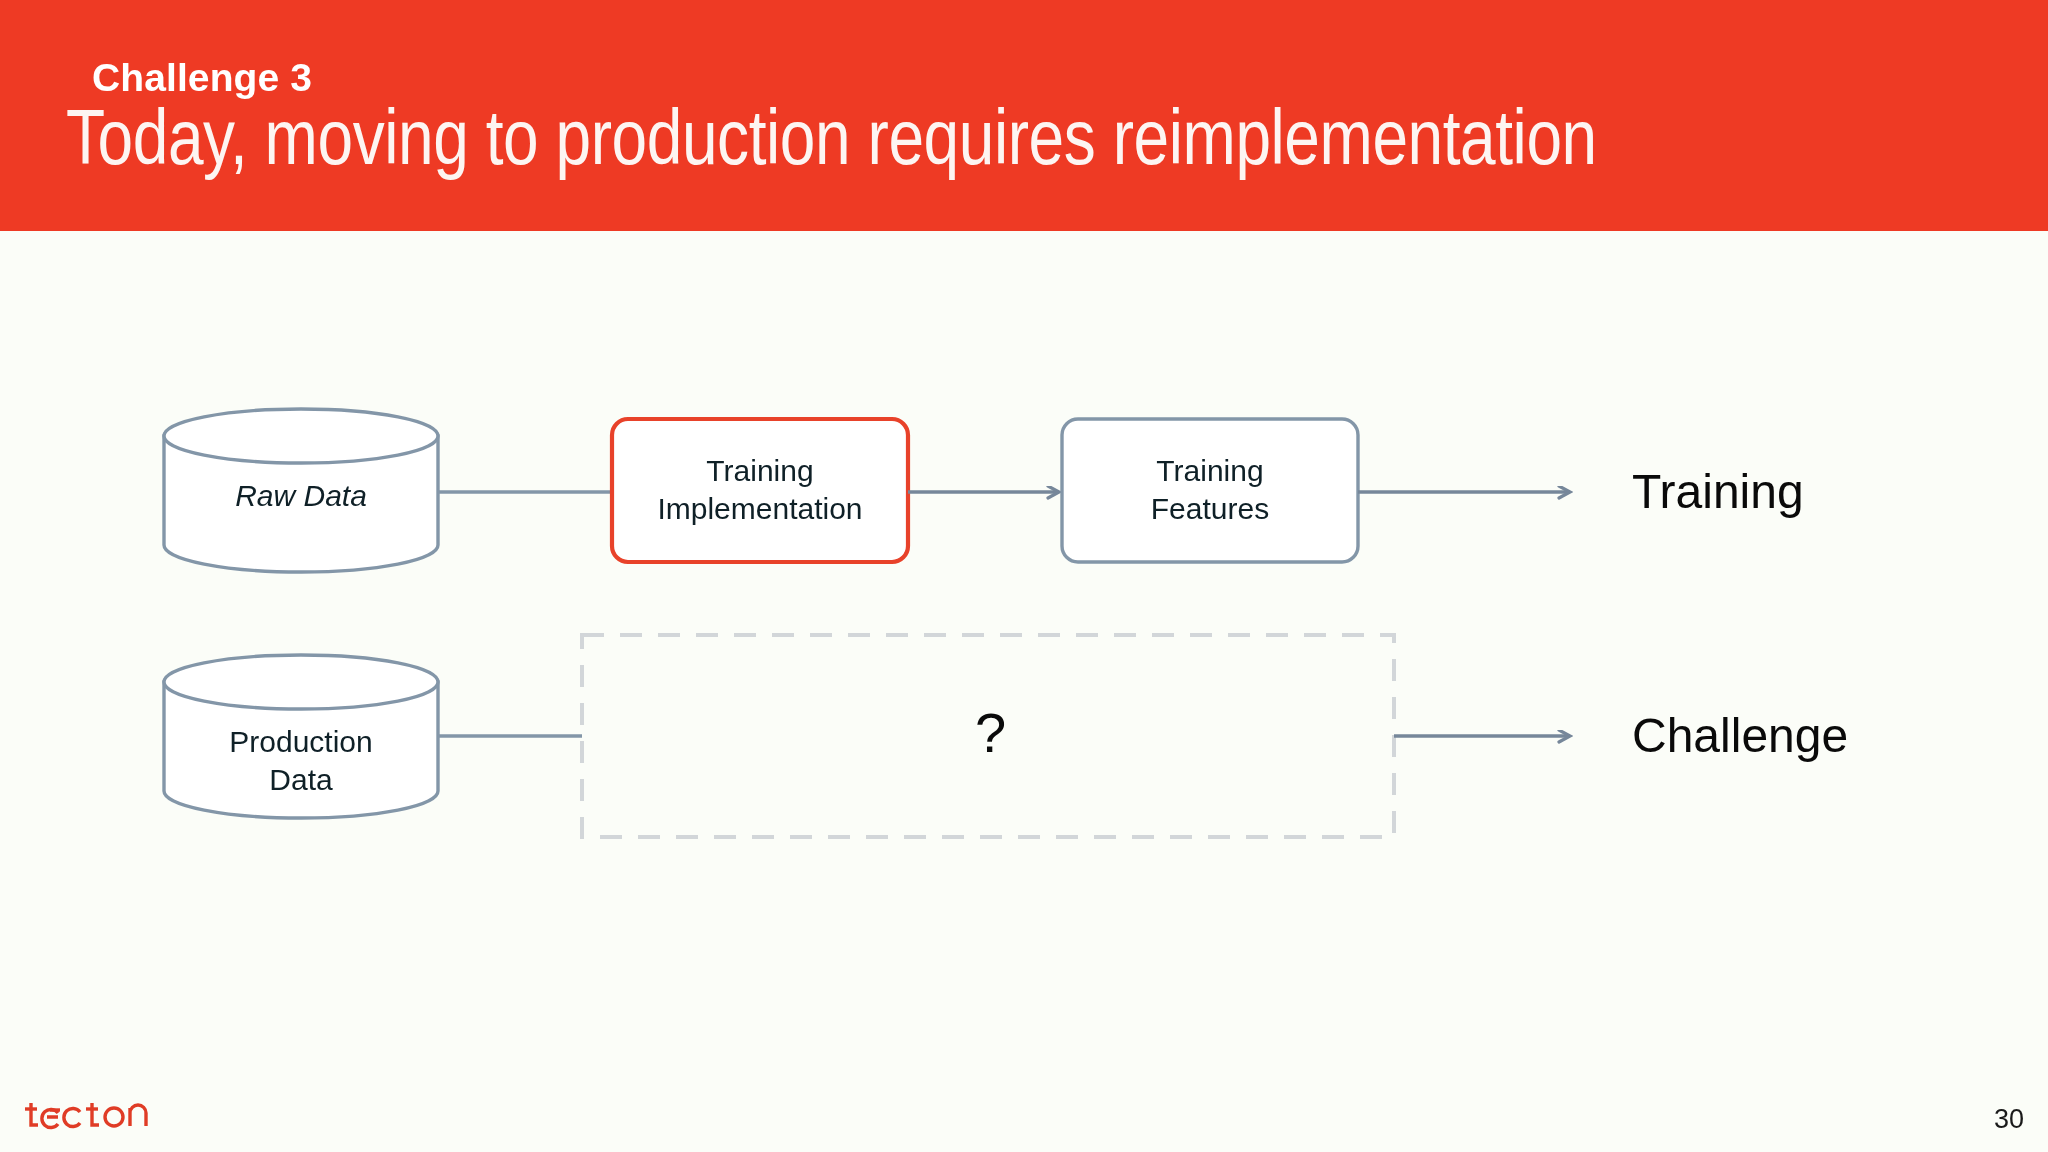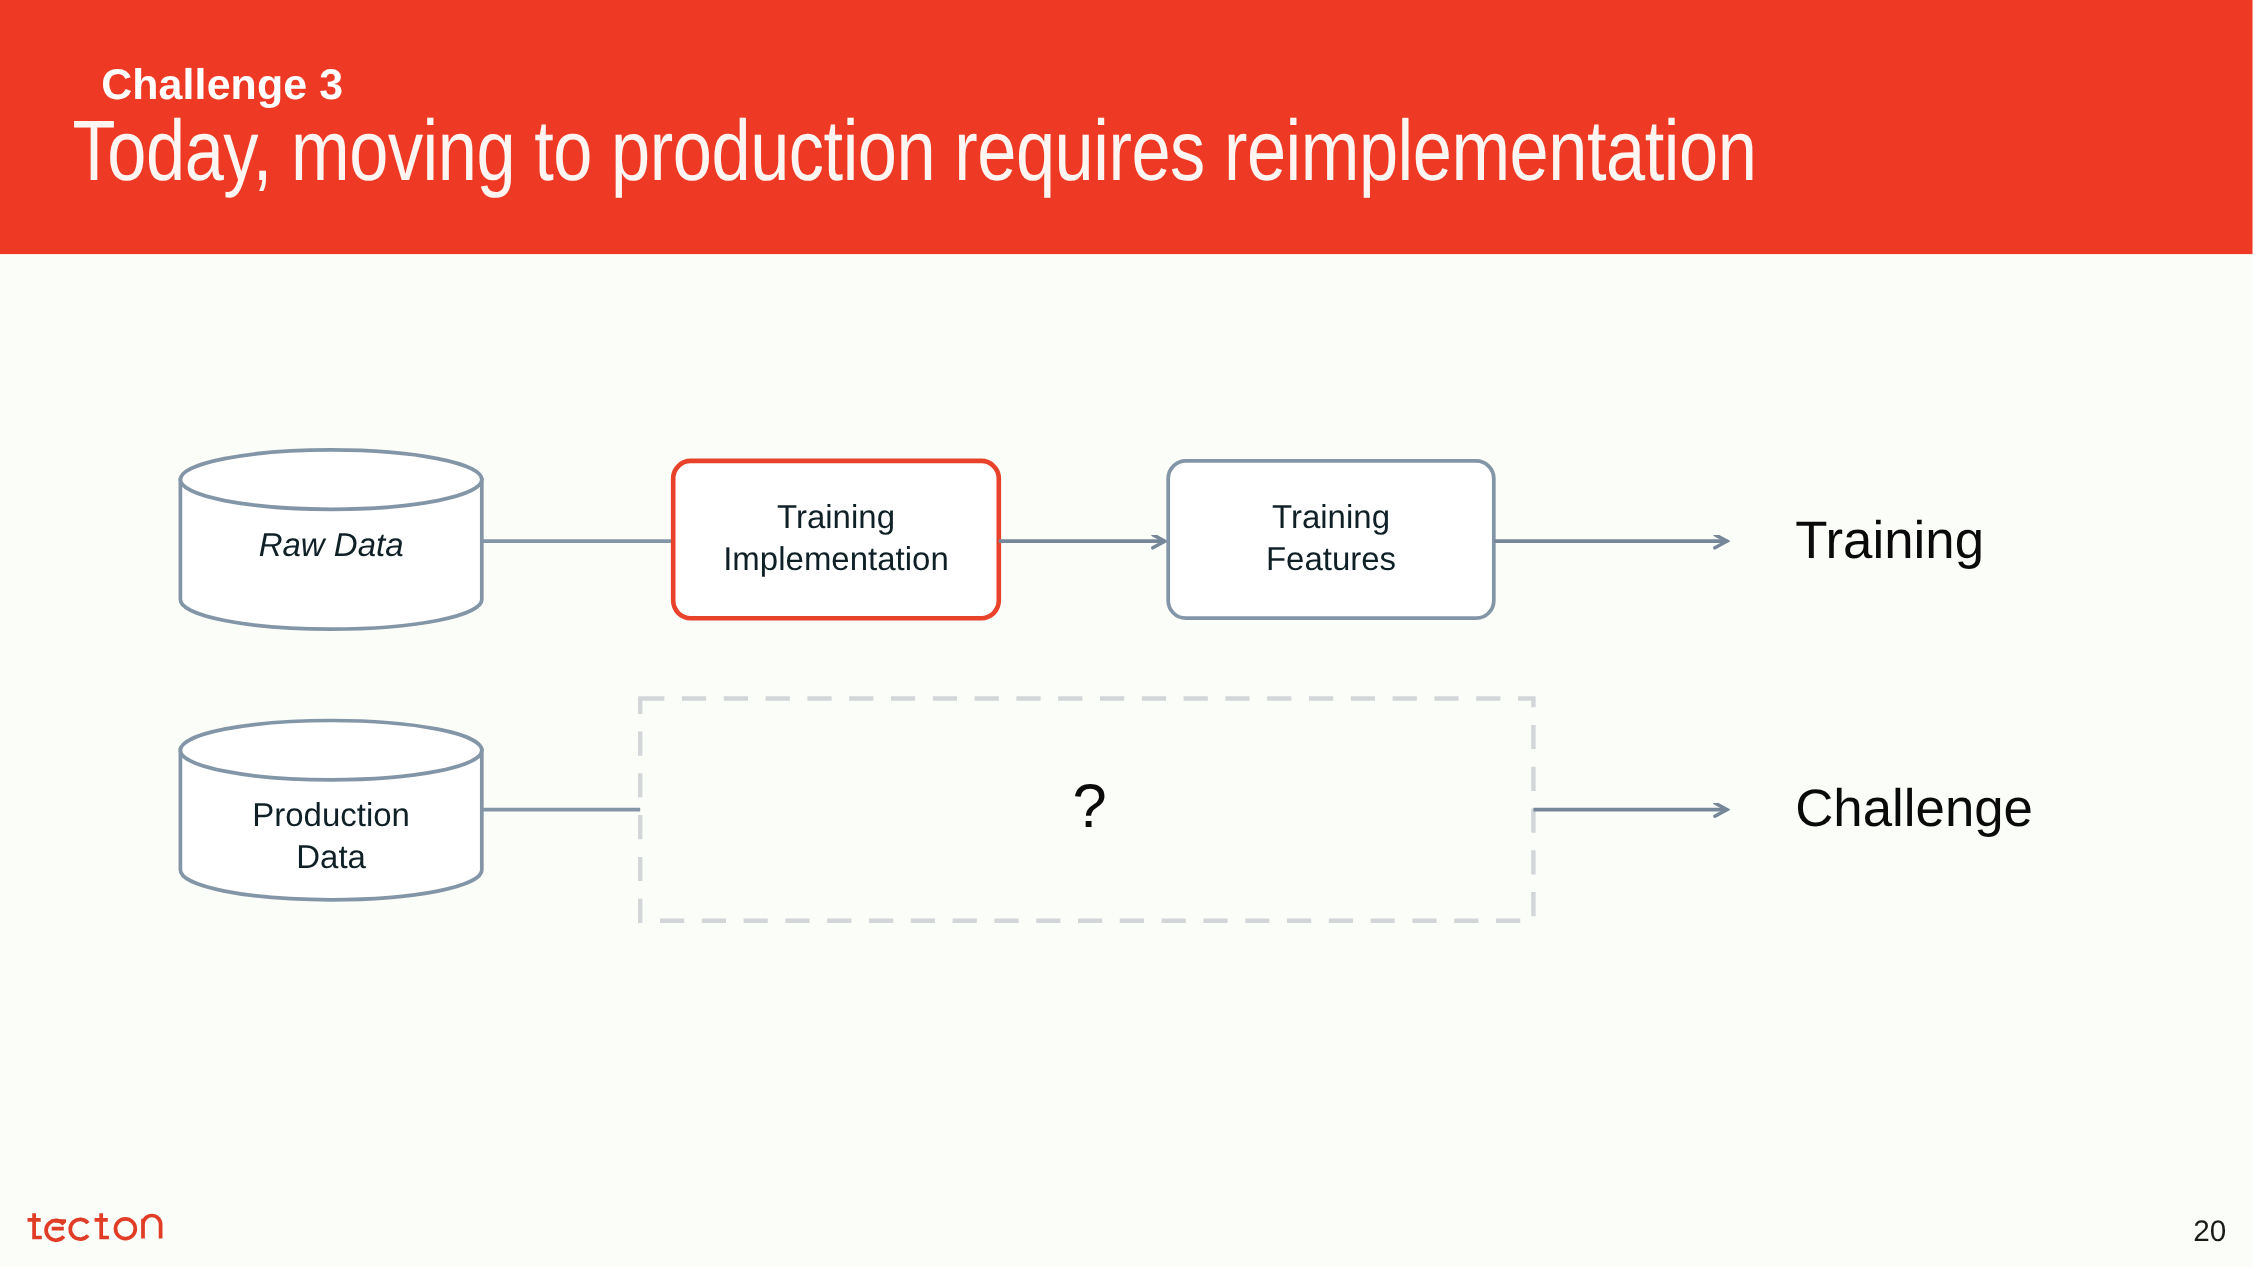--- a/index.html
+++ b/index.html
@@ -183,15 +183,15 @@
 
       <path d="M64,9 L76,9"></path>
       <path d="M70,3 L70,25 L77,25"></path>
 
       <circle cx="92" cy="17" r="9"></circle>
 
       <path d="M108,26 L108,8 M108,13 A8,8 0 0 1 124,13 L124,26"></path>
     </g>
   </svg>
 
-  <div id="page-number">20</div>
+  <div id="page-number">30</div>
 
 </div>
 
 </body></html>

